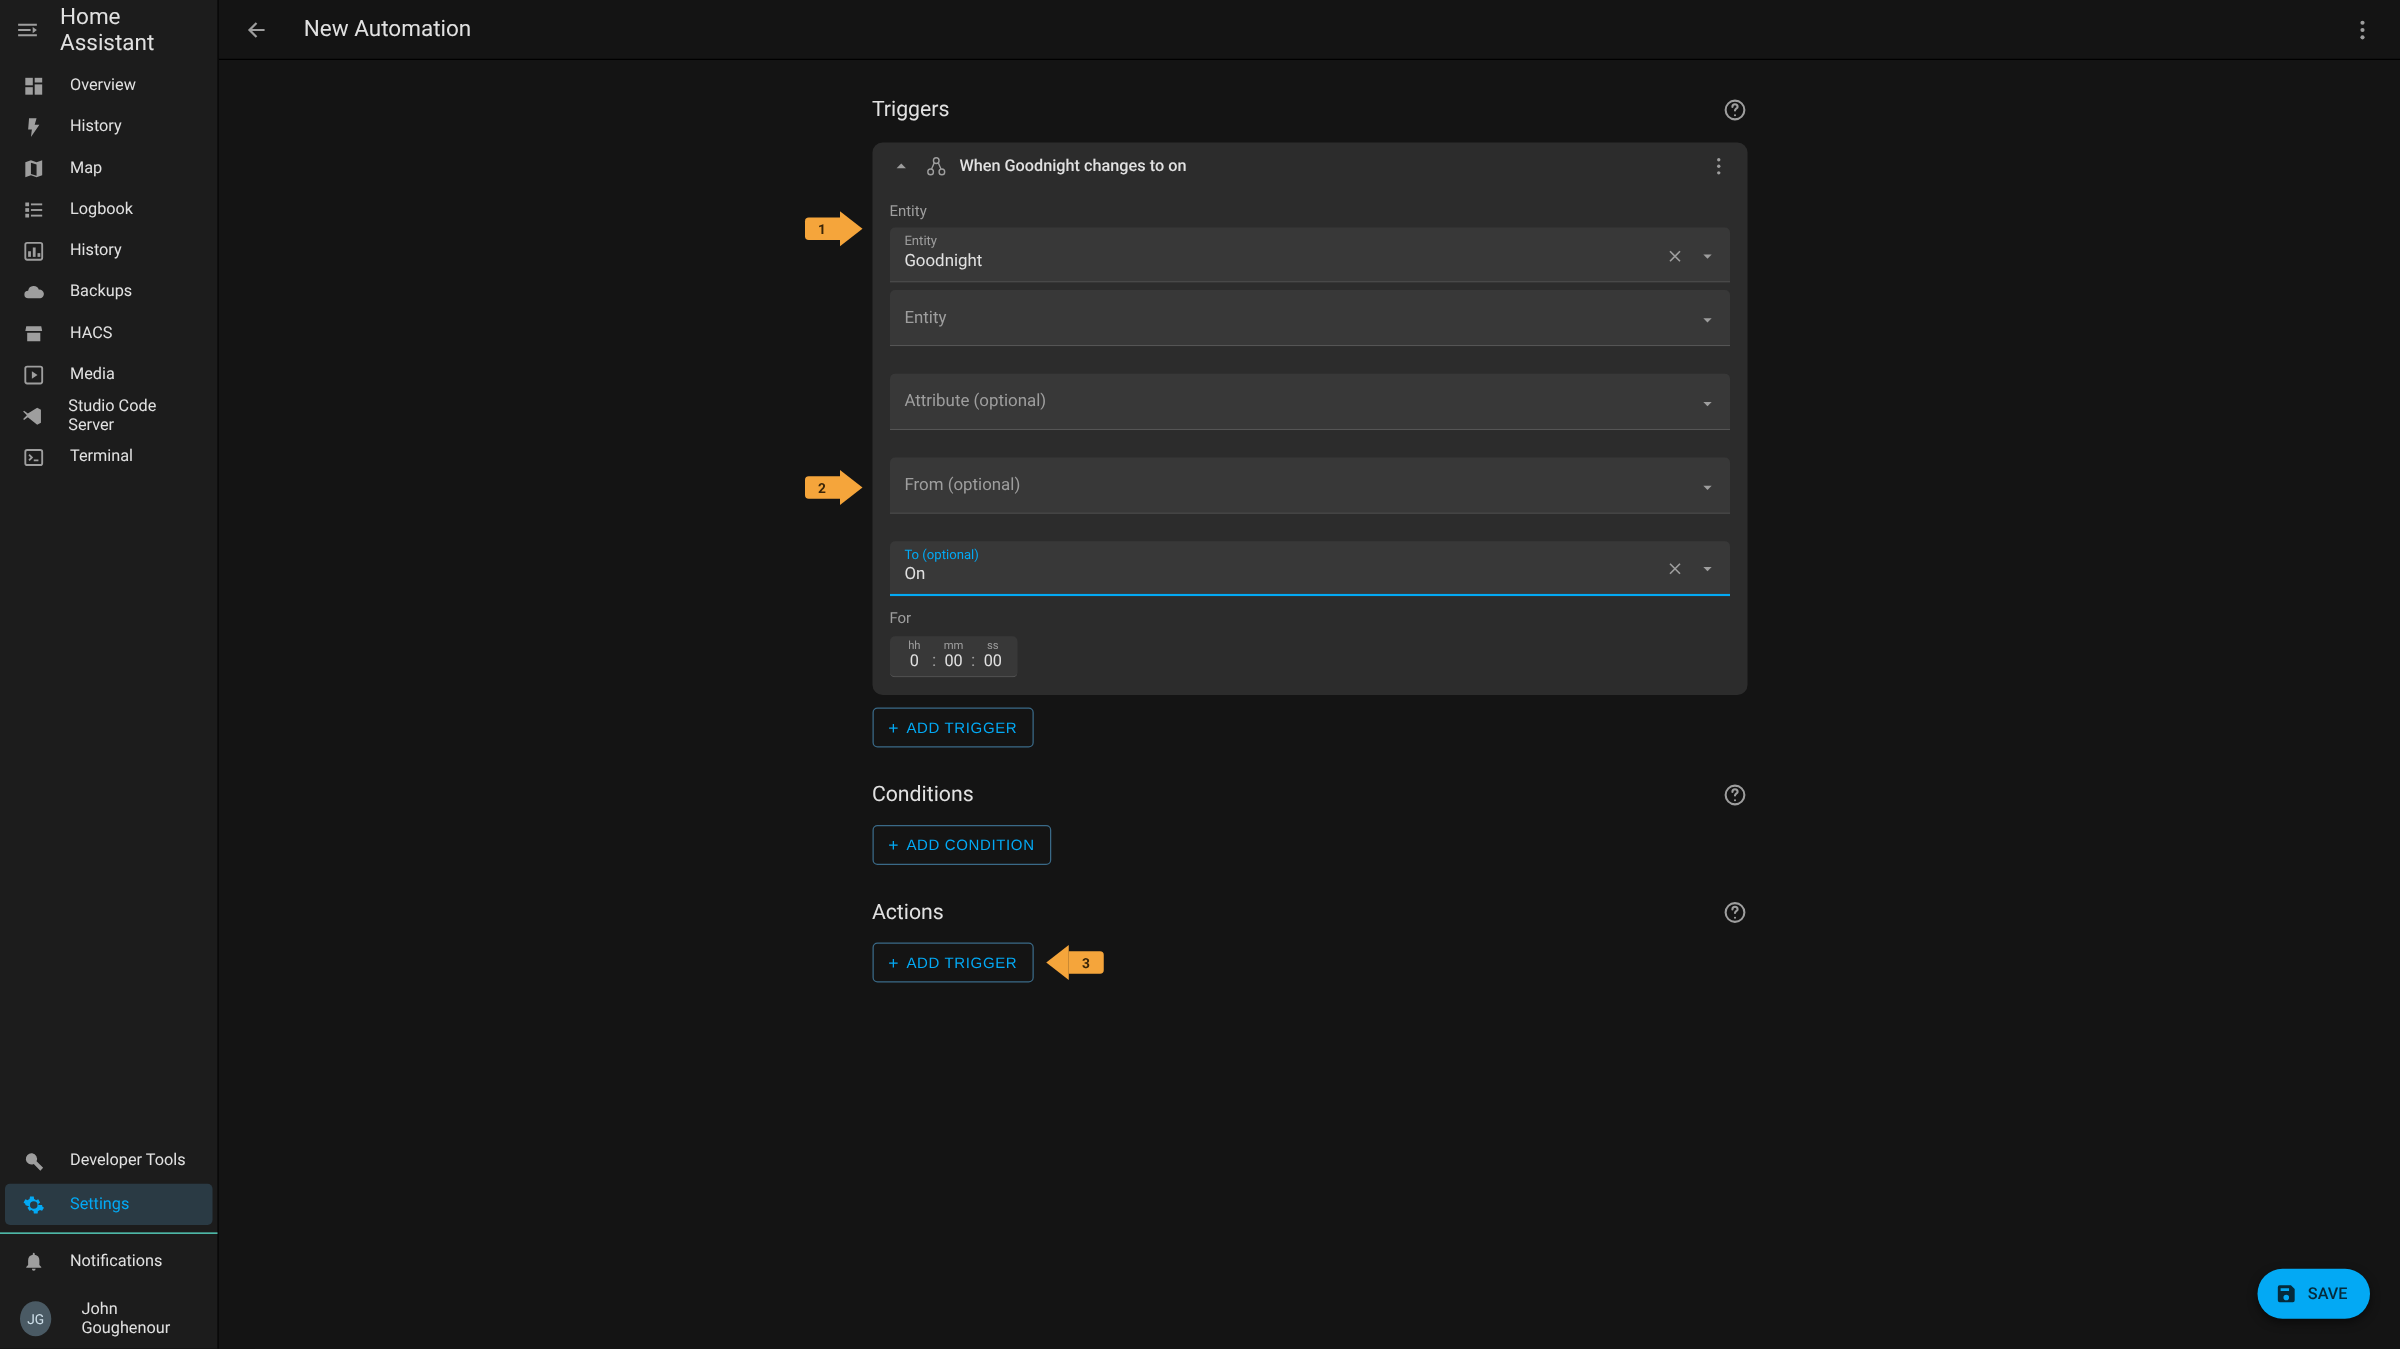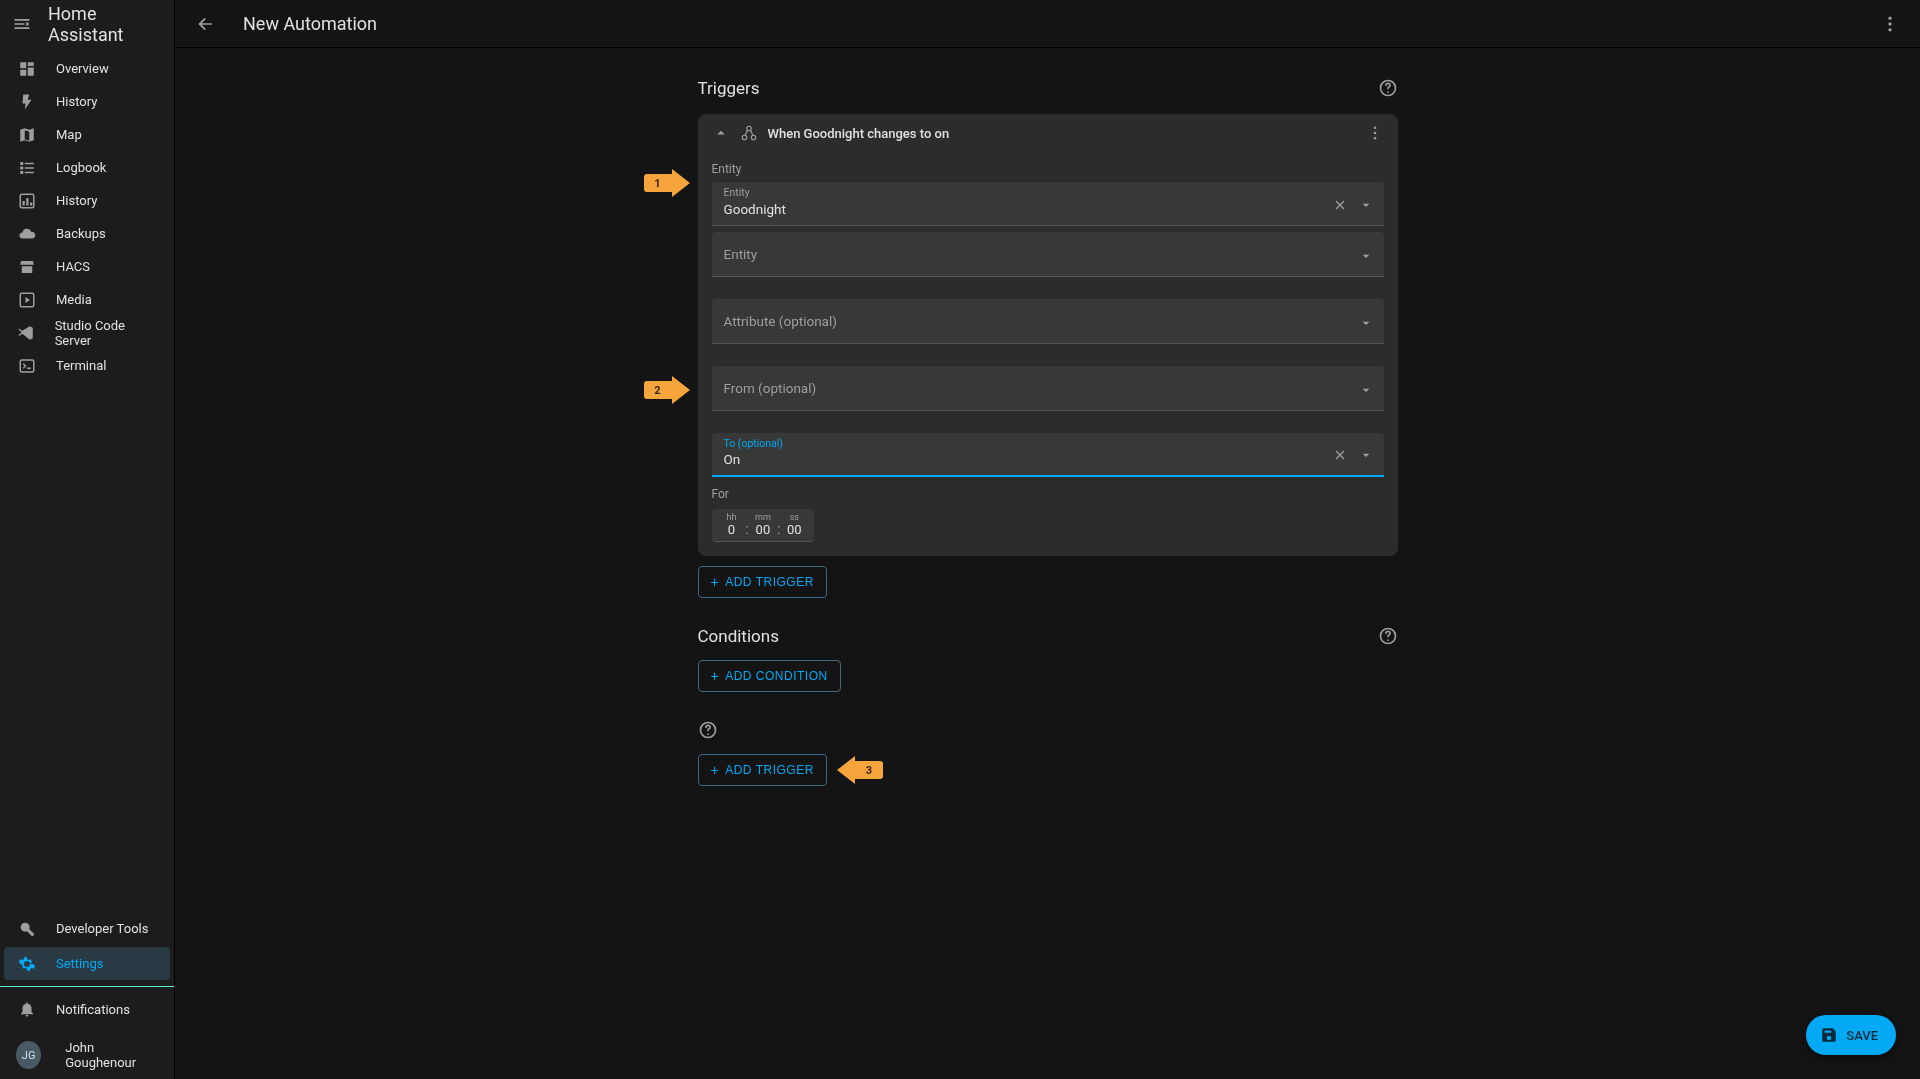--- a/index.html
+++ b/index.html
@@ -494,20 +494,21 @@
               </svg>
             </span>
         </div>
         <button class="add-btn" style="margin-top:4px;">
           <span class="plus">+</span>
           <span>ADD CONDITION</span>
         </button>
 
         
         <div class="section-header" style="margin-top:18px;">
+          <span class="section-title">Actions</span>
           <span class="help-icon">
               <svg width="20" height="20" viewBox="0 0 24 24" fill="currentColor">
                 <circle cx="12" cy="12" r="9" fill="none" stroke="currentColor" stroke-width="2"></circle>
                 <path d="M9.5 9a2.5 2.5 0 115 0c0 1.5-2.5 1.5-2.5 3.5M12 17h.01" stroke="currentColor" stroke-width="2" fill="none" stroke-linecap="round"></path>
               </svg>
             </span>
         </div>
         <div style="display:flex;align-items:center;">
           <button class="add-btn" style="margin-top:4px;">
             <span class="plus">+</span>

